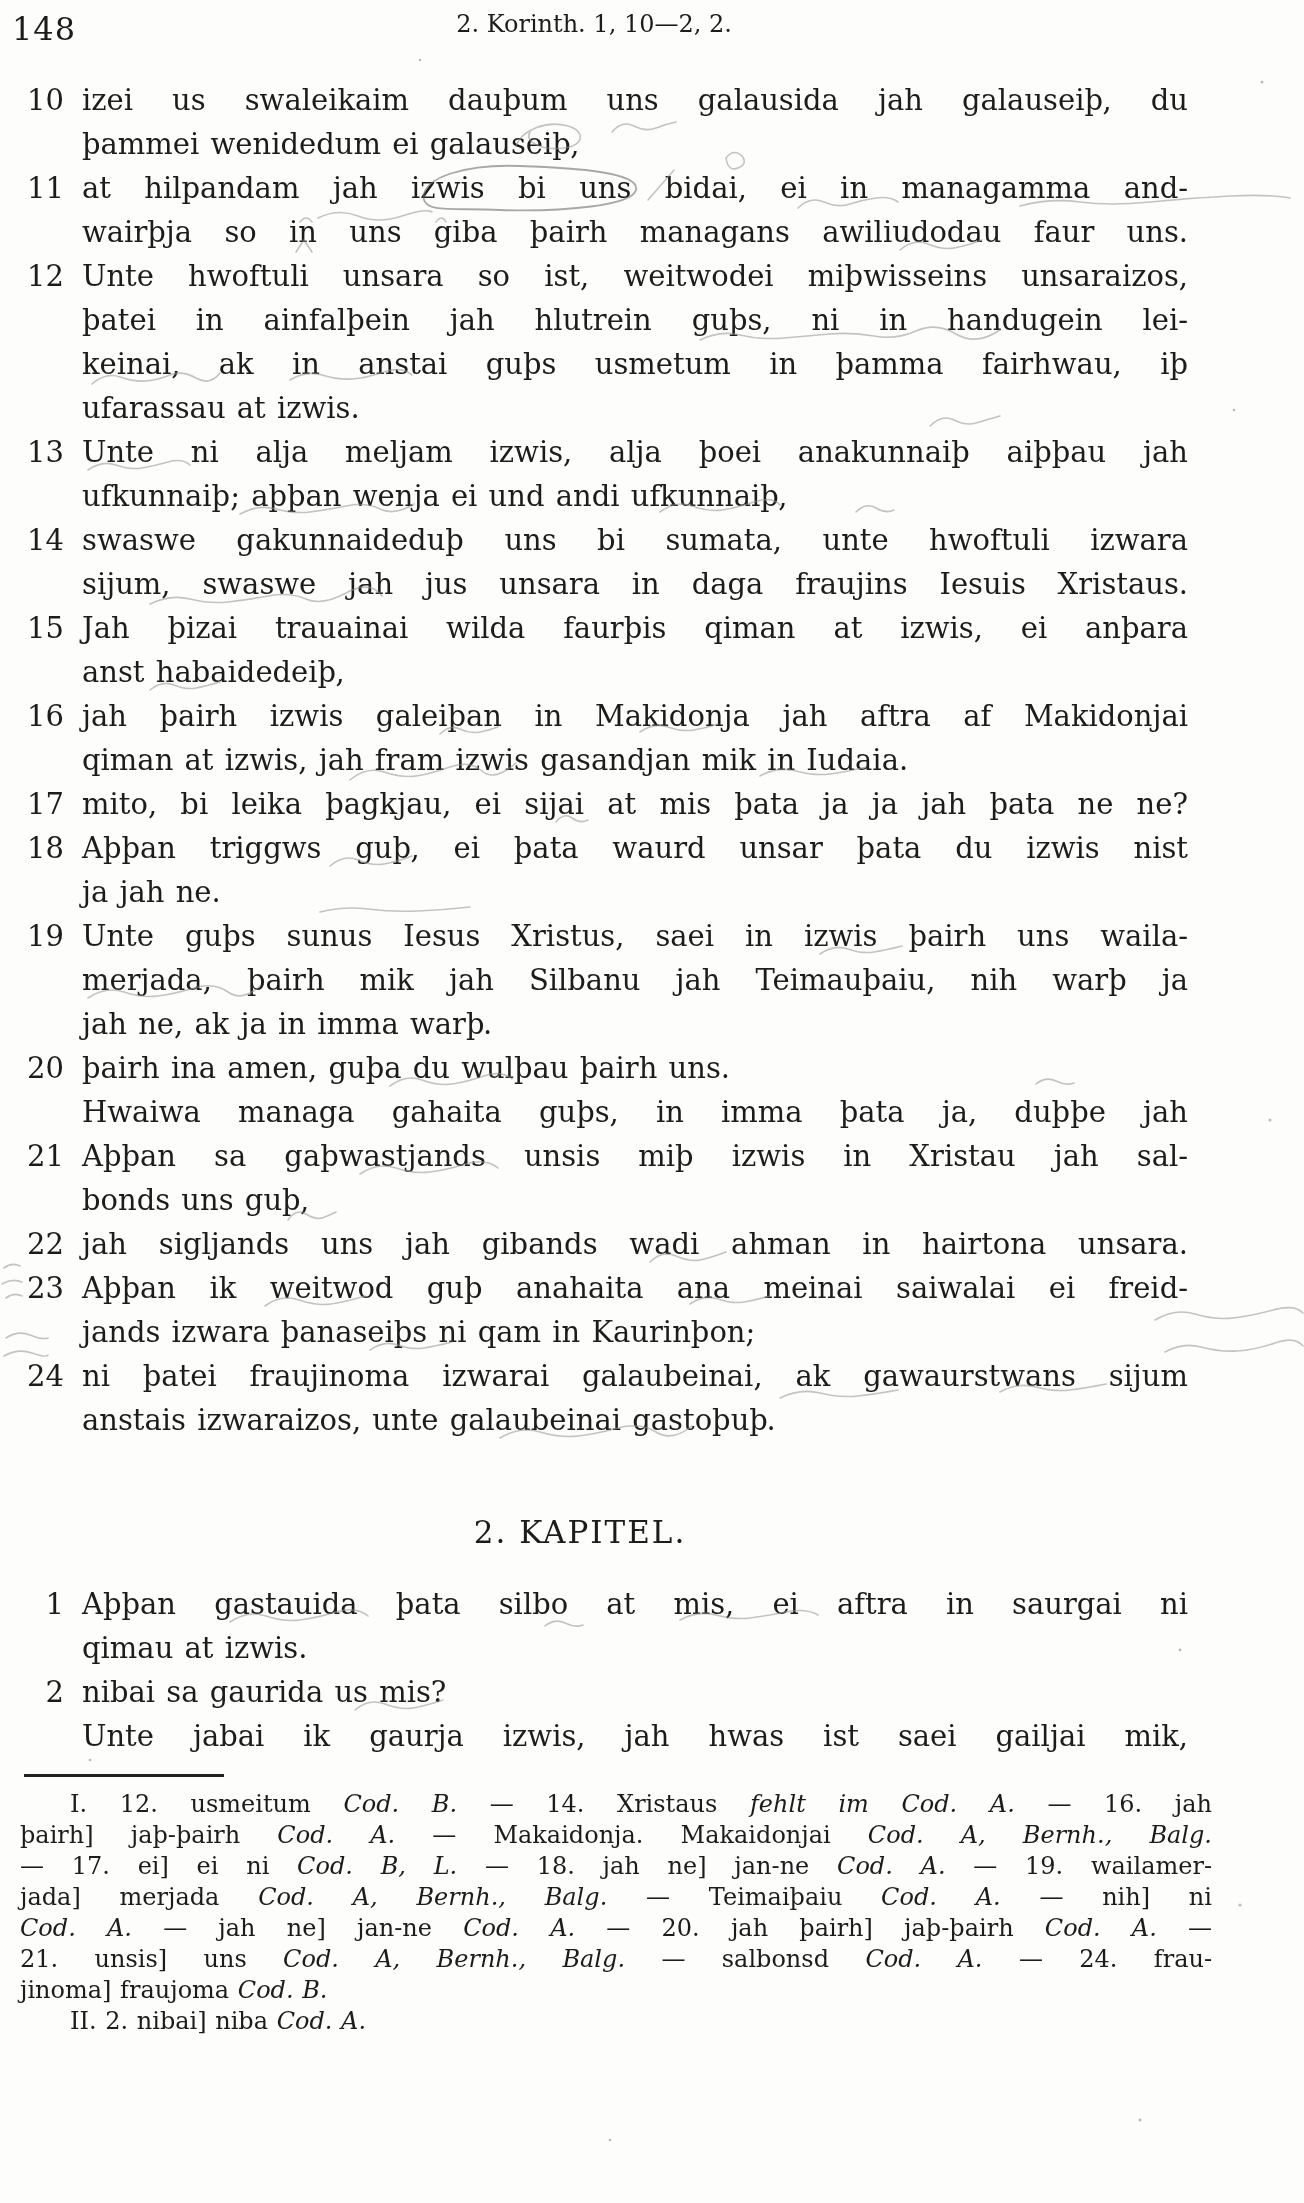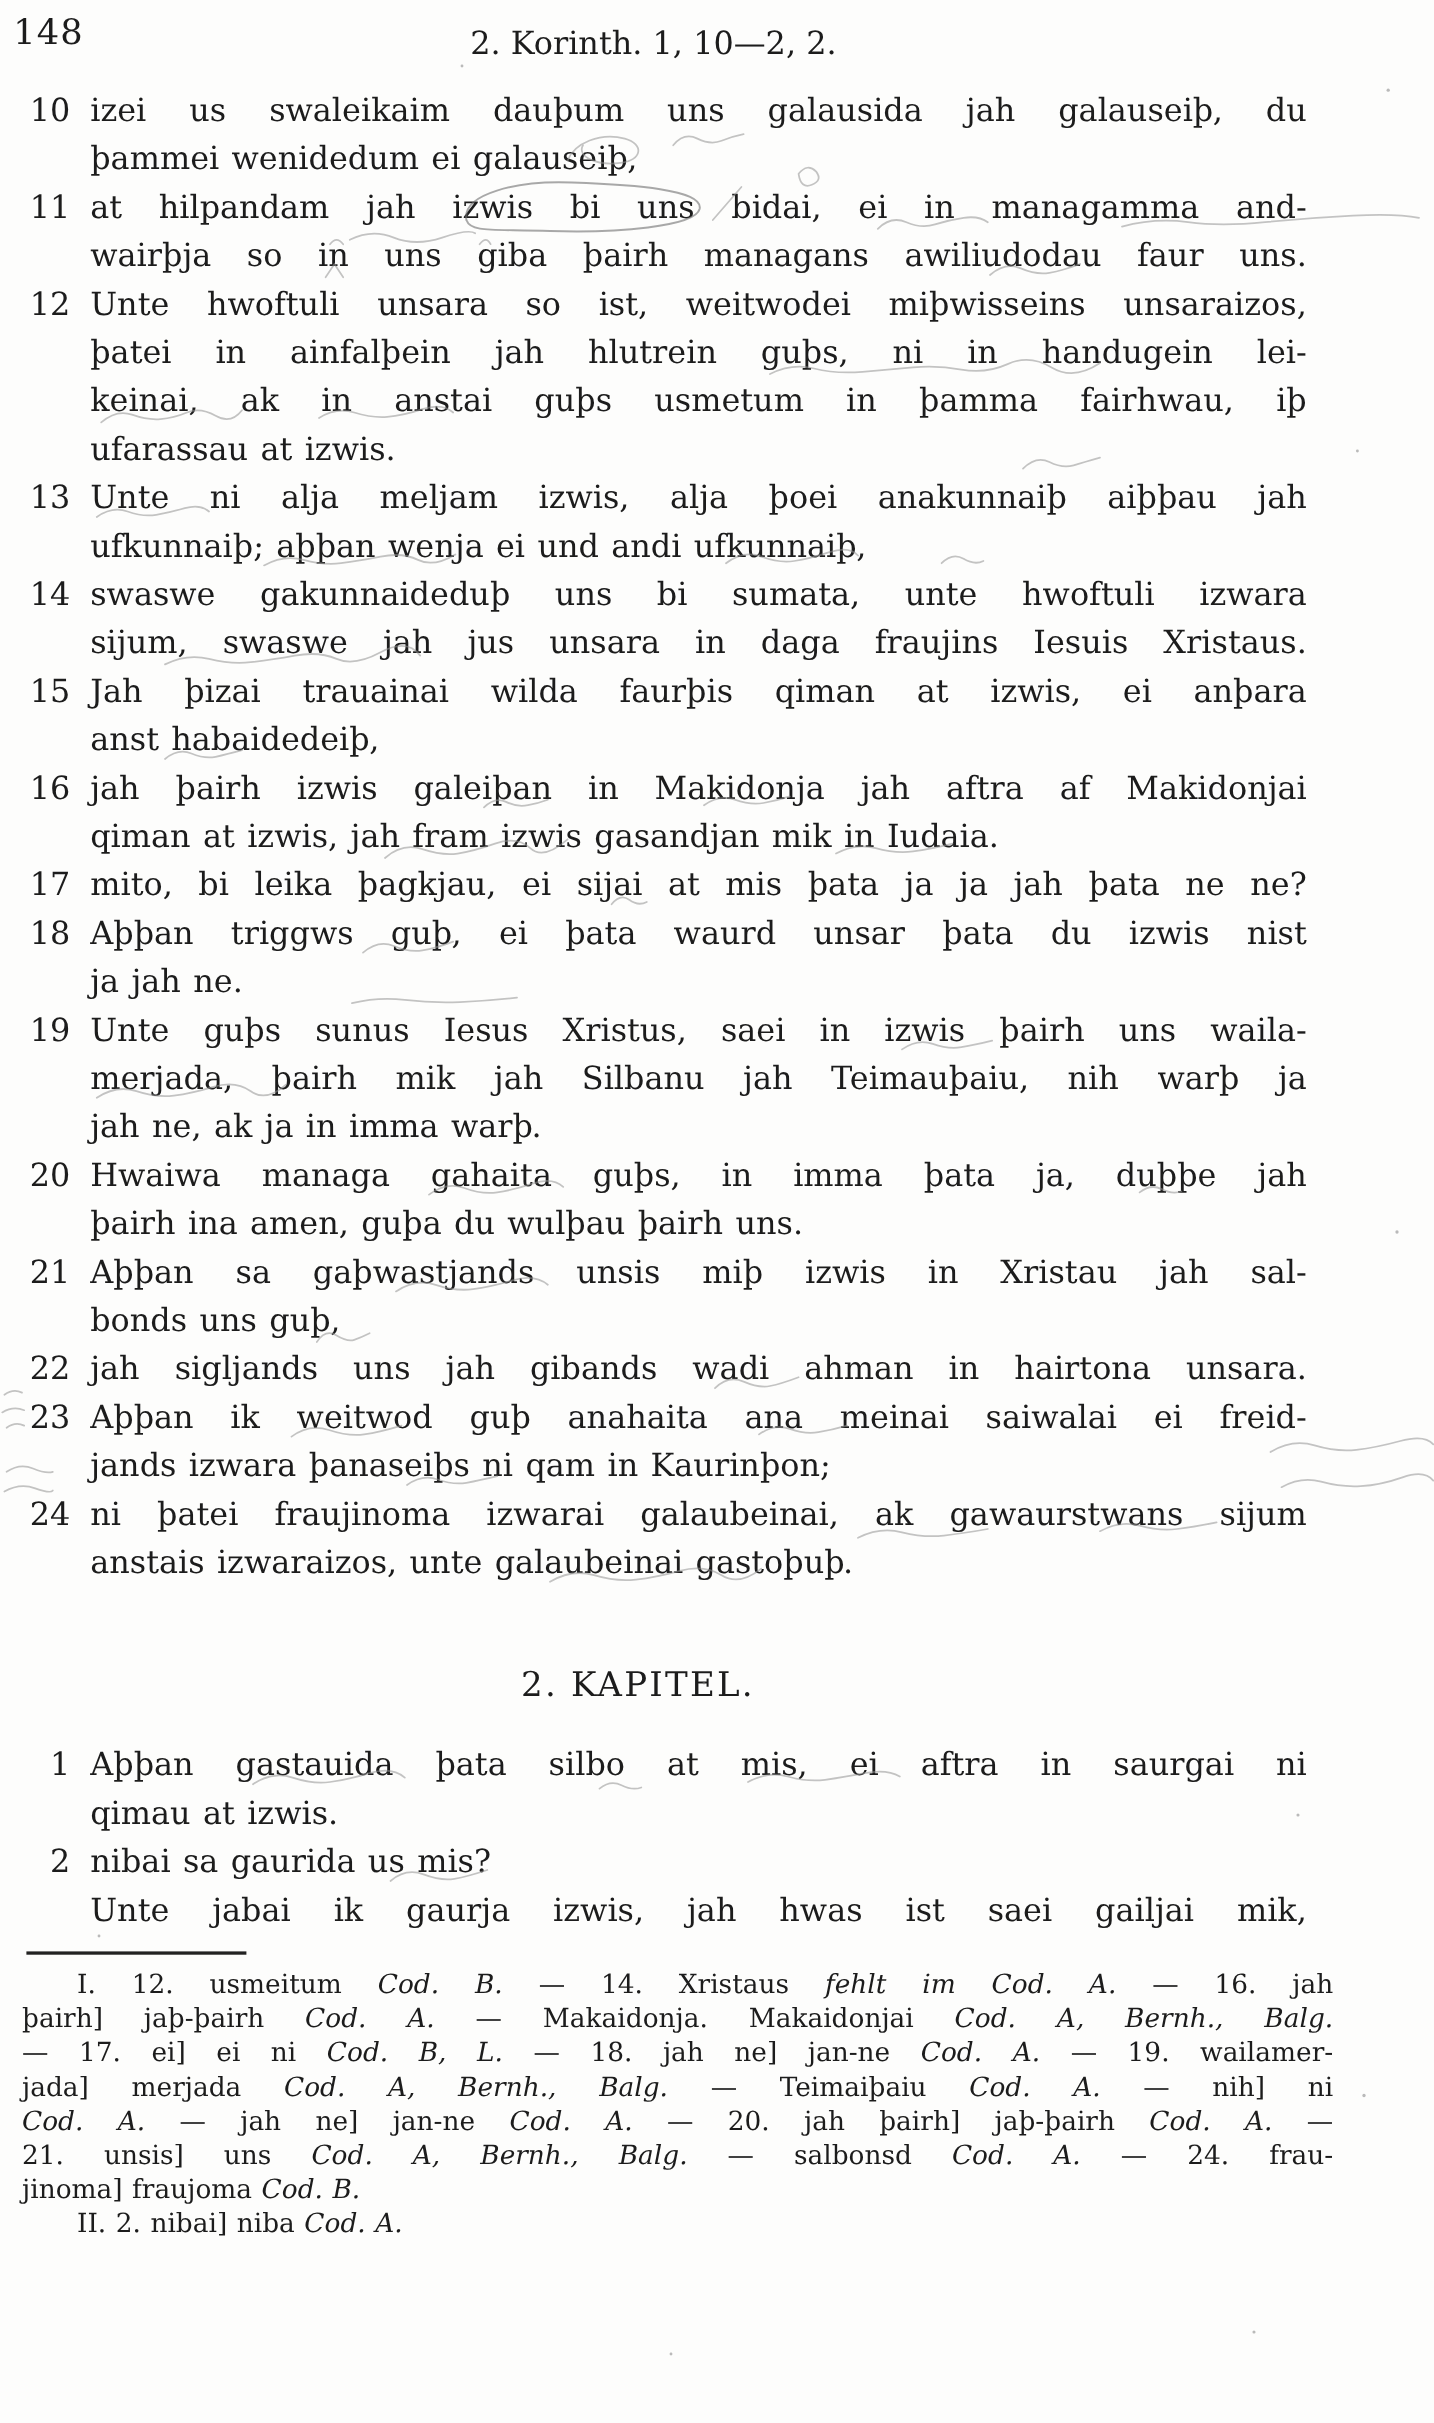--- a/index.html
+++ b/index.html
@@ -4,22 +4,22 @@
 <style>
   html,body{margin:0;padding:0;}
   body{
     width:1304px;height:2203px;
     background:#fdfdfc;color:#1c1c1c;
     font-family:"DejaVu Serif","Liberation Serif",serif;
     position:relative;overflow:hidden;
   }
   .header{position:relative;height:44px;margin-top:10px;}
   .pageno{position:absolute;left:12px;top:0;font-size:32px;letter-spacing:1px;}
-  .runtitle{position:absolute;left:594px;top:12px;transform:translateX(-50%);
-    font-size:29px;white-space:nowrap;}
+  .runtitle{position:absolute;left:594px;top:0;transform:translateX(-50%);
+    font-size:24px;white-space:nowrap;}
   .text-col{margin-left:82px;width:1106px;}
   #ch1{margin-top:24px;}
   #ch2{margin-top:28px;}
   .verse{position:relative;font-size:29px;line-height:44px;}
   .vnum{position:absolute;left:-62px;top:0;width:44px;text-align:right;}
   .vline{text-align:justify;text-align-last:left;word-spacing:2px;}
   .vline.jfull{text-align-last:justify;}
   .kapitel{margin-top:68px;text-align:center;position:relative;left:-72px;
     font-size:31px;line-height:44px;letter-spacing:2px;}
   .footrule{margin:16px 0 0 24px;width:200px;height:3px;background:#222;}
@@ -86,22 +86,22 @@
       <div class="vline">ja jah ne.</div>
     </div>
     <div class="verse">
       <span class="vnum">19</span>
       <div class="vline jfull">Unte guþs sunus Iesus Xristus, saei in izwis þairh uns waila-</div>
       <div class="vline jfull">merjada, þairh mik jah Silbanu jah Teimauþaiu, nih warþ ja</div>
       <div class="vline">jah ne, ak ja in imma warþ.</div>
     </div>
     <div class="verse">
       <span class="vnum">20</span>
+      <div class="vline">þairh ina amen, guþa du wulþau þairh uns.</div>
       <div class="vline jfull">Hwaiwa managa gahaita guþs, in imma þata ja, duþþe jah</div>
-      <div class="vline">þairh ina amen, guþa du wulþau þairh uns.</div>
     </div>
     <div class="verse">
       <span class="vnum">21</span>
       <div class="vline jfull">Aþþan sa gaþwastjands unsis miþ izwis in Xristau jah sal-</div>
       <div class="vline">bonds uns guþ,</div>
     </div>
     <div class="verse">
       <span class="vnum">22</span>
       <div class="vline jfull">jah sigljands uns jah gibands wadi ahman in hairtona unsara.</div>
     </div>

